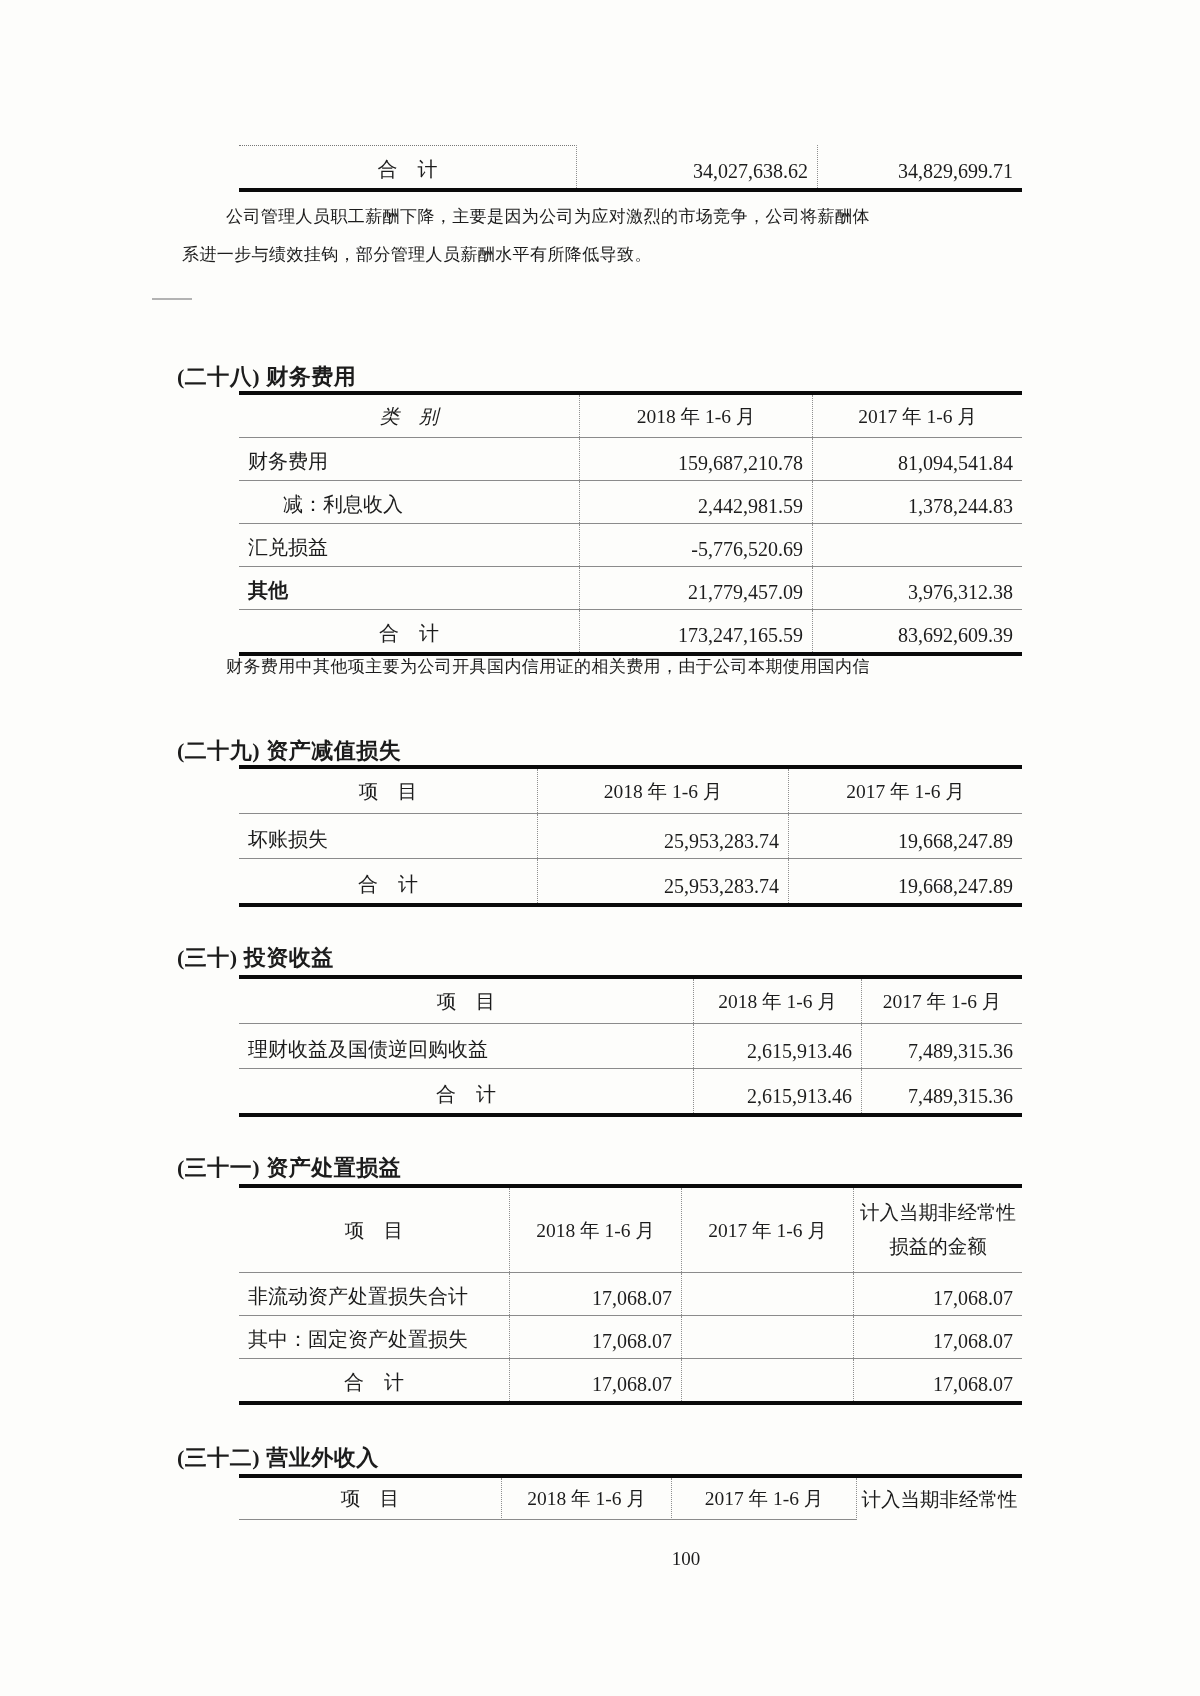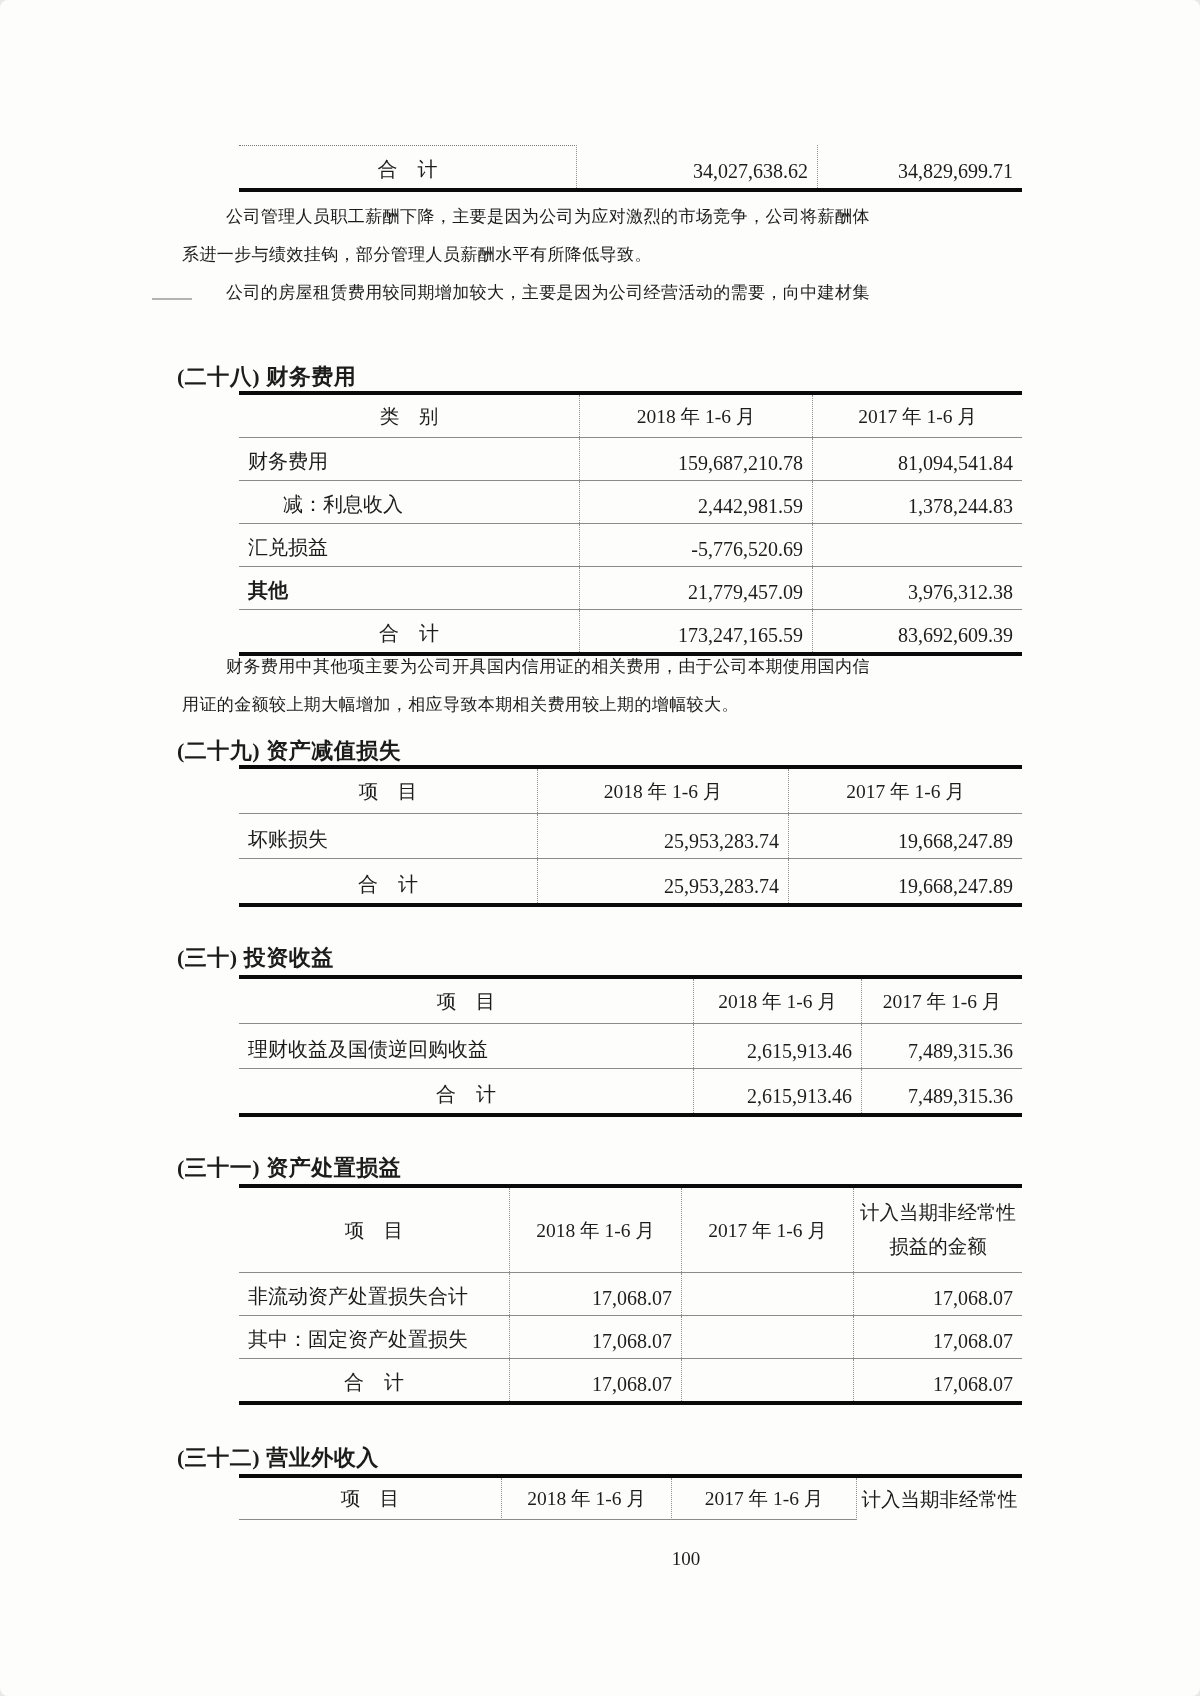--- a/index.html
+++ b/index.html
@@ -10,21 +10,20 @@
   }
   html,body{margin:0;padding:0;background:#e8e8e8;}
   .page{
     position:relative;
     width:1200px;height:1696px;
     margin:0 auto;
     background:#fdfdfb;
     color:var(--ink);
     font-family:"Liberation Serif","DejaVu Serif",serif;
     overflow:hidden;
-    border-radius:8px;
   }
   
   .para-block{position:absolute;left:182px;width:858px;}
   .pline{
     font-size:17px;line-height:38px;height:38px;
     letter-spacing:0.4px;white-space:nowrap;color:var(--ink);
   }
   .pline.indent{text-indent:44px;}
   
   .sec-heading{
@@ -75,32 +74,31 @@
         </div>
       <div class="td r" style="width:204px;">
           <span>34,829,699.71</span>
         </div>
     </div>
   </div>
 
   <div class="para-block" style="top:198px;">
     <div class="pline indent">公司管理人员职工薪酬下降，主要是因为公司为应对激烈的市场竞争，公司将薪酬体</div>
     <div class="pline">系进一步与绩效挂钩，部分管理人员薪酬水平有所降低导致。</div>
-    <div class="pline indent">公司的房屋租赁费用较同期增加较大，主要是因为公司经营活动的需要，向中建材集</div>
   </div>
 
   <div class="stray-dash" style="left:152px;top:298px;width:40px;height:2px;"></div>
 
   <div class="sec-heading" style="top:363px;">
     <span>(二十八)</span>
     <span>财务费用</span>
   </div>
   <div class="tbl boxed" style="top:391px;">
     <div class="tr">
-      <div class="td mid c vdiv hdr" style="width:341px;height:42px;">
+      <div class="td mid c vdiv hdr" style="width:341px;height:42px;font-style:italic;">
           <span>类　别</span>
         </div>
       <div class="td mid c vdiv hdr" style="width:233px;height:42px;">
           <span>2018 年 1-6 月</span>
         </div>
       <div class="td mid c hdr" style="width:209px;height:42px;">
           <span>2017 年 1-6 月</span>
         </div>
     </div>
     <div class="tr">
@@ -155,21 +153,20 @@
           <span>173,247,165.59</span>
         </div>
       <div class="td r" style="width:209px;height:42px;">
           <span>83,692,609.39</span>
         </div>
     </div>
   </div>
 
   <div class="para-block" style="top:648px;">
     <div class="pline indent">财务费用中其他项主要为公司开具国内信用证的相关费用，由于公司本期使用国内信</div>
-    <div class="pline">用证的金额较上期大幅增加，相应导致本期相关费用较上期的增幅较大。</div>
   </div>
 
   <div class="sec-heading" style="top:737px;">
     <span>(二十九)</span>
     <span>资产减值损失</span>
   </div>
   <div class="tbl boxed" style="top:765px;">
     <div class="tr">
       <div class="td mid c vdiv hdr" style="width:299px;height:44px;">
           <span>项　目</span>

